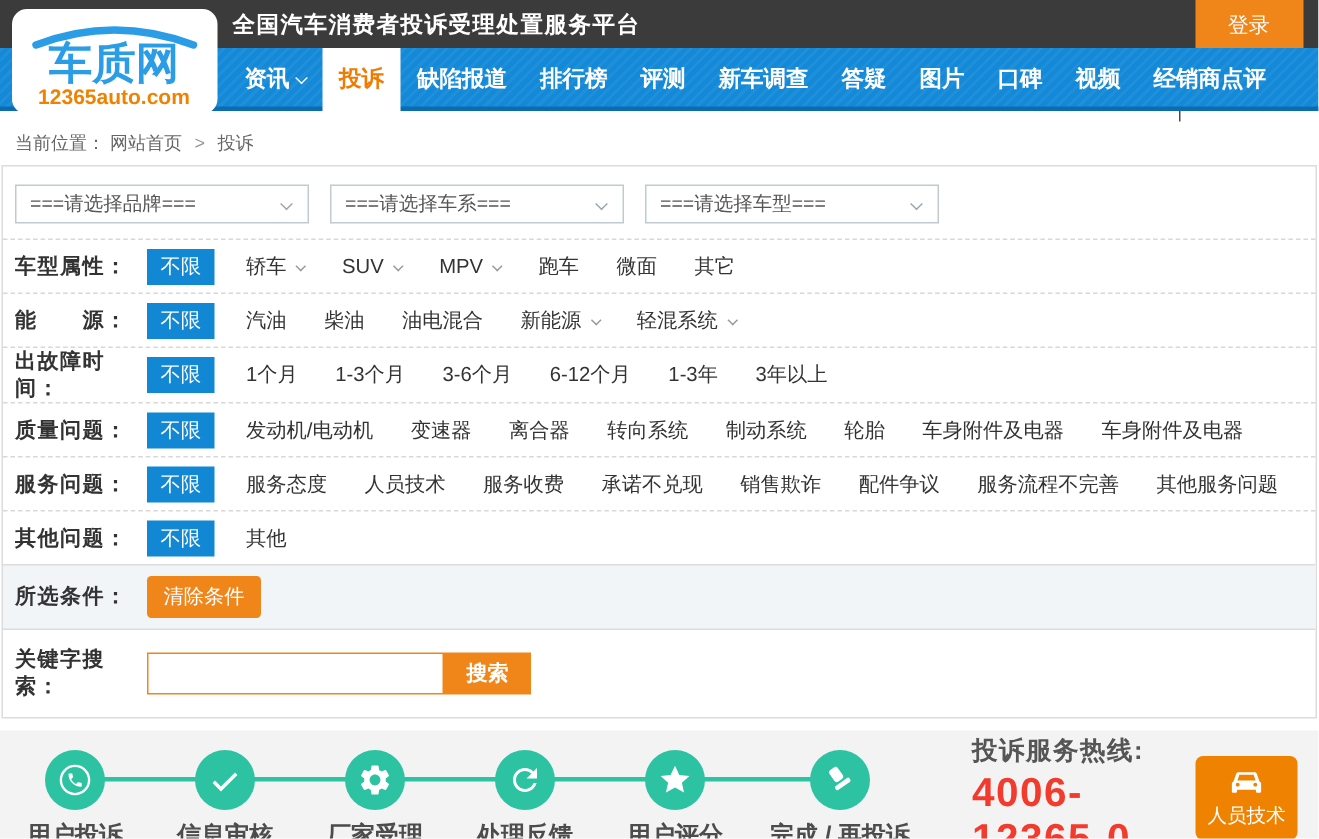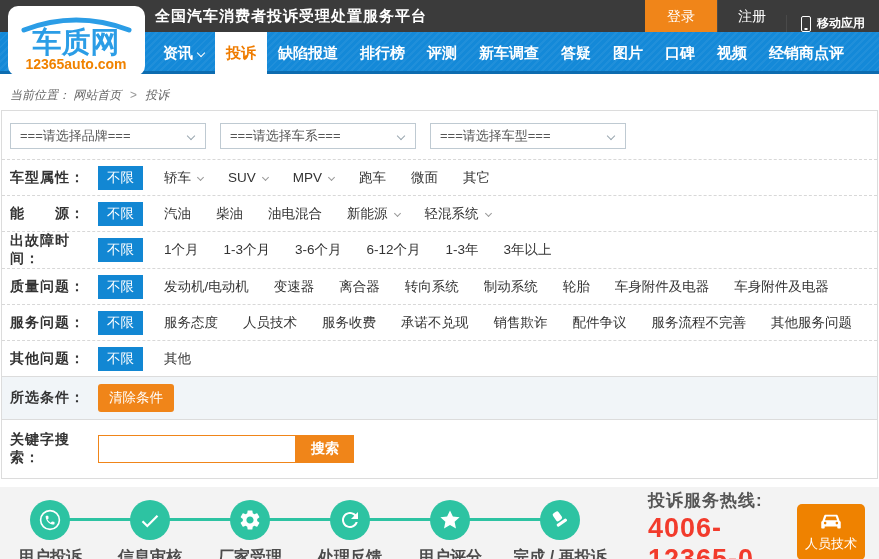--- a/index.html
+++ b/index.html
@@ -2,42 +2,42 @@
 <html><head>
 <meta charset="utf-8">
 <style>
   * { margin:0; padding:0; box-sizing:border-box; }
   html,body { width:879px; height:559px; background:#fff; overflow:hidden;
     font-family:"Liberation Sans","DejaVu Sans",sans-serif; }
 
   
   .topbar { height:32px; background:#3b3b3b; display:flex; align-items:center; position:relative; }
   .topbar-title { margin-left:155px; color:#fff; font-size:15px; font-weight:bold; letter-spacing:1px; }
-  .topbar-right { margin-left:auto; display:flex; align-items:flex-end; height:32px; }
+  .topbar-right { margin-left:auto; display:flex; align-items:center; height:32px;flex-direction:column; }
   .login-btn { background:#f08519; color:#fff; line-height:32px; padding:0 22px; font-size:14px; cursor:pointer; }
   .register-btn { color:#fff; line-height:32px; padding:0 20px; font-size:14px; cursor:pointer; border-left:1px solid #4a4a4a; }
   .mobile-app { color:#fff; display:flex; align-items:center; gap:6px; padding:0 14px; font-size:12px; cursor:pointer; border-left:1px solid #4a4a4a;font-weight:bold; }
   .phone-ico { width:10px; height:16px; border:1.5px solid #fff; border-radius:2px; display:inline-block; position:relative; }
   .phone-ico::after { content:''; position:absolute; left:50%; bottom:1px; transform:translateX(-50%); width:3px; height:1.5px; background:#fff; }
 
   
   .navbar { height:42px; position:relative;
     background:#1489d8;
     background-image:repeating-linear-gradient(135deg, rgba(255,255,255,.05) 0 2px, rgba(0,0,0,0) 2px 5px); }
   .navbar::after { content:''; position:absolute; left:0; right:0; bottom:0; height:3px; background:#0d6cb0; }
   .nav-list { margin-left:152px; display:flex; height:42px; position:relative; z-index:1; }
   .nav-item { padding:0 11px; line-height:42px; color:#fff; font-size:15px; font-weight:bold; cursor:pointer; white-space:nowrap; }
   .nav-item.active { background:#fff; color:#ef7c00; }
   .chev { display:inline-block; width:6px; height:6px; border-right:1.6px solid currentColor; border-bottom:1.6px solid currentColor; transform:rotate(45deg); margin-left:5px; vertical-align:2px; }
 
   
   .logo-card { position:absolute; left:8px; top:6px; width:137px; height:70px; background:#fff; border-radius:10px; z-index:5; cursor:pointer; display:block; }
 
   
-  .breadcrumb { margin:13px 0 6px 10px; font-size:12px; color:#666;font-style:italic; }
+  .breadcrumb { margin:13px 0 6px 10px; font-size:12px; color:#666; }
   .breadcrumb a { color:#666; text-decoration:none; cursor:pointer; }
   .bc-sep { margin:0 5px; color:#999; }
 
   
   .panel { margin:0 1px; border:1px solid #dcdcdc; background:#fff; }
   .select-row { padding:12px 8px 10px 8px; display:flex; gap:14px; }
   .select-box { width:196px; height:26px; border:1px solid #bfcad2; background:#fff; display:flex; align-items:center; justify-content:space-between; padding:0 9px; font-size:13px; color:#555; cursor:pointer; }
   .select-box .chev { border-color:#9aa7b0; width:6px; height:6px; margin-right:2px; }
   .f-row { display:flex; align-items:center; min-height:36px; border-top:1px dashed #d8d8d8; padding:0 8px; }
   .row-label { width:88px; flex-shrink:0; font-size:14px; font-weight:bold; color:#333; letter-spacing:1px; }

